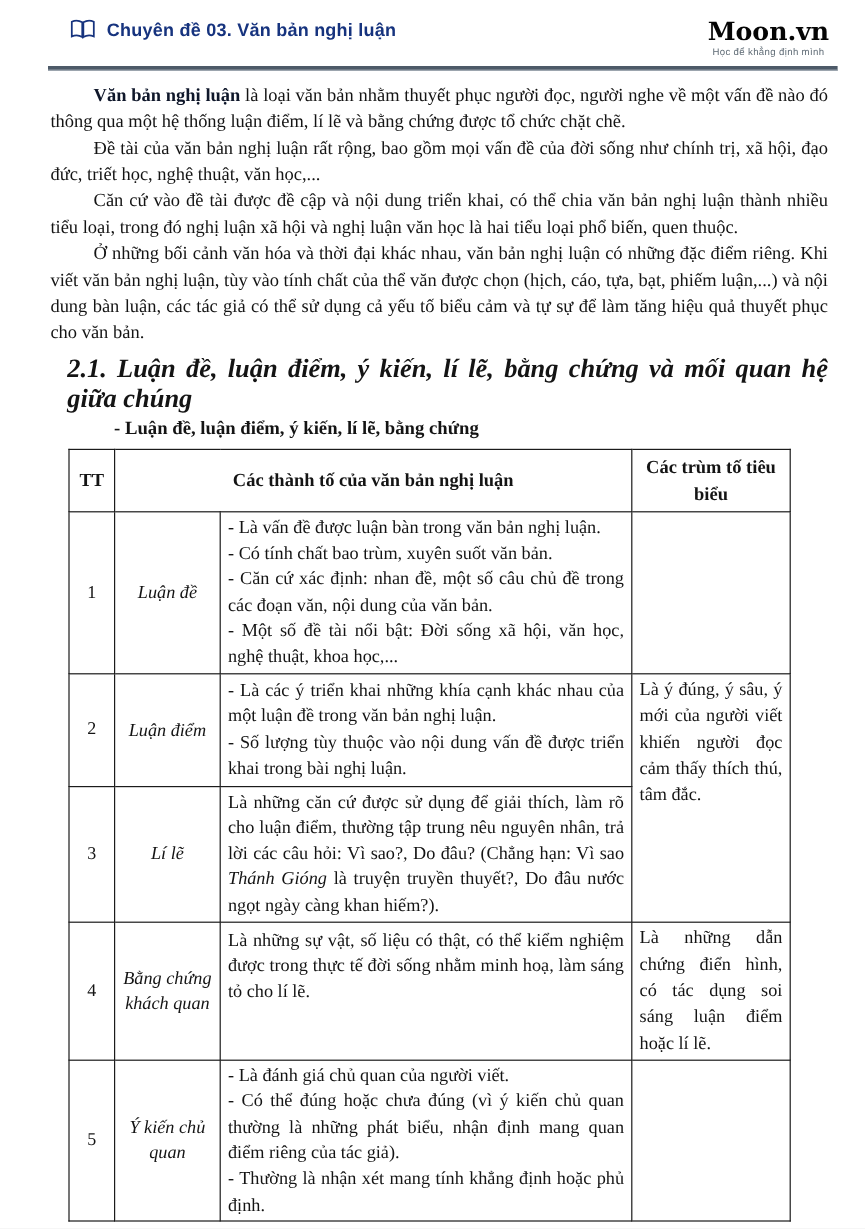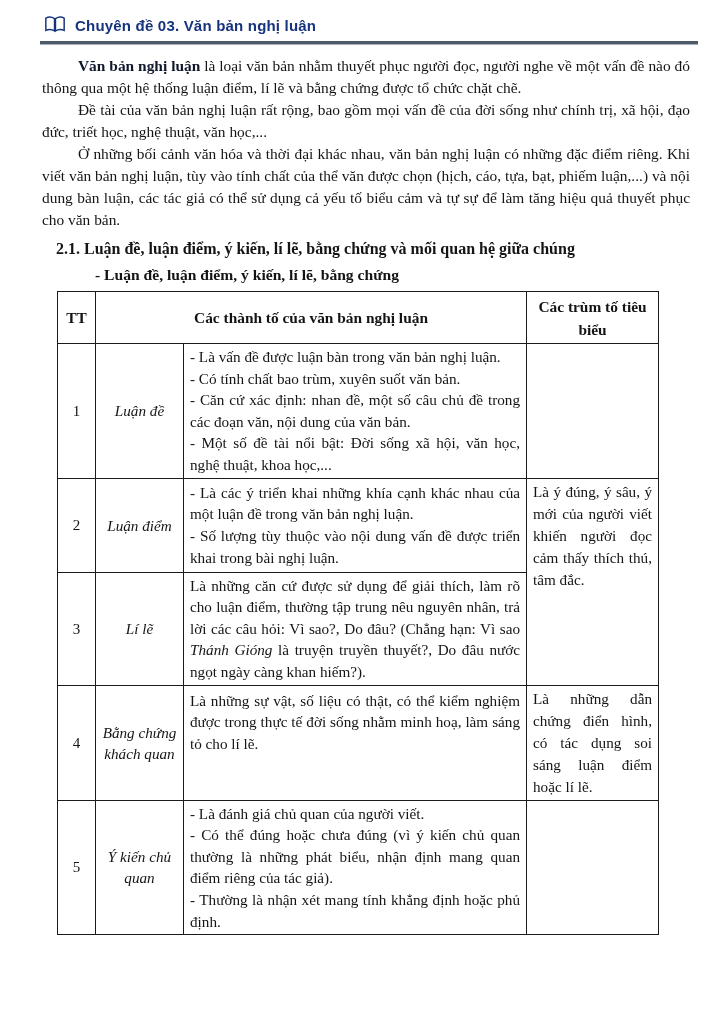--- a/index.html
+++ b/index.html
@@ -2,39 +2,39 @@
 <html><head>
 <meta charset="utf-8">
 <style>
   html,body { margin:0; padding:0; background:#e8e8e8; }
   .page {
     width:721px; height:1024px; background:#ffffff; margin:0 auto;
     position:relative; box-sizing:border-box; overflow:hidden;
     font-family:"Liberation Serif","DejaVu Serif",serif; color:#141414;
   }
   
-  .hdr { display:flex; justify-content:space-between; align-items:flex-start; padding:15px 22px 0 44px; }
+  .hdr { display:flex; justify-content:space-between; align-items:flex-start; padding:15px 22px 0 58px; }
   .hdr-left { display:flex; align-items:center; gap:9px; }
   .book-ic { width:22px; height:17px; display:block; }
   .chapter {
     font-family:"Liberation Sans","DejaVu Sans",sans-serif; font-weight:bold;
     font-size:15px; color:#16337e; letter-spacing:0.2px; padding-top:2px;
   }
   .logo-block { text-align:center; padding-right:8px; }
   .logo { font-family:"DejaVu Serif","Liberation Serif",serif; font-weight:bold; font-size:21px; line-height:1; color:#050505; }
   .tagline { font-family:"Liberation Sans","DejaVu Sans",sans-serif; font-size:8px; color:#5e6a74; margin-top:3px; letter-spacing:0.3px; }
   .rule { height:3px; background:#4d5a68; border-bottom:1px solid #a7b0b8; margin:7px 23px 0 40px; }
 
   
   .body-text { padding:10px 31px 0 42px; font-size:15.4px; line-height:22px; text-align:justify; }
   p.para { margin:0; text-indent:36px; }
   .lead { font-weight:bold; color:#0f172a; }
 
   .h2  { font-size:16.6px; font-weight:bold; margin:9px 0 0 14px; line-height:24px; }
-  .h21 { font-size:16px; font-weight:bold; margin:5px 0 0 14px; line-height:25px; }
+  .h21 { font-size:22px; font-weight:bold; font-style:italic; margin:5px 0 0 14px; line-height:25px; }
   .hsub{ font-size:15.6px; font-weight:bold; margin:3px 0 0 53px; line-height:21px; }
 
   
   table.tbl { border-collapse:collapse; table-layout:fixed; width:601px; margin:6px 0 0 15px; font-size:15.2px; }
   .tbl td, .tbl th { border:1.5px solid #1b1b1b; padding:2px 6px; box-sizing:border-box; }
   .tbl th { font-size:15.4px; font-weight:bold; text-align:center; vertical-align:middle; line-height:23px; }
   .c-tt   { text-align:center; vertical-align:middle; font-size:15px; }
   .c-name { text-align:center; vertical-align:middle; font-weight:normal; font-style:italic; line-height:21px; }
   .c-desc { text-align:justify; vertical-align:middle; line-height:21.6px; }
   .c-desc .bl { margin:0; }
@@ -53,26 +53,31 @@
 <div class="page">
 
   <div class="hdr">
     <div class="hdr-left">
       <svg class="book-ic" viewBox="0 0 24 18">
         <path d="M2 2 C5 0.5 9 1 11.5 2.6 L11.5 16 C9 14.4 5 14 2 15.4 Z" fill="none" stroke="#16337e" stroke-width="1.6"></path>
         <path d="M22 2 C19 0.5 15 1 12.5 2.6 L12.5 16 C15 14.4 19 14 22 15.4 Z" fill="none" stroke="#16337e" stroke-width="1.6"></path>
       </svg>
       <span class="chapter">Chuyên đề 03. Văn bản nghị luận</span>
     </div>
+    <div class="logo-block">
+      <div class="logo">Moon.vn</div>
+      <div class="tagline">Học để khẳng định mình</div>
+    </div>
   </div>
   <div class="rule"></div>
 
   <div class="body-text">
     <p class="para"><span class="lead">Văn bản nghị luận</span><span> là loại văn bản nhằm thuyết phục người đọc, người nghe về một vấn đề nào đó thông qua một hệ thống luận điểm, lí lẽ và bằng chứng được tổ chức chặt chẽ.</span></p>
     <p class="para">Đề tài của văn bản nghị luận rất rộng, bao gồm mọi vấn đề của đời sống như chính trị, xã hội, đạo đức, triết học, nghệ thuật, văn học,...</p>
+    <p class="para">Căn cứ vào đề tài được đề cập và nội dung triển khai, có thể chia văn bản nghị luận thành nhiều tiểu loại, trong đó nghị luận xã hội và nghị luận văn học là hai tiểu loại phổ biến, quen thuộc.</p>
     <p class="para">Ở những bối cảnh văn hóa và thời đại khác nhau, văn bản nghị luận có những đặc điểm riêng. Khi viết văn bản nghị luận, tùy vào tính chất của thể văn được chọn (hịch, cáo, tựa, bạt, phiếm luận,...) và nội dung bàn luận, các tác giả có thể sử dụng cả yếu tố biểu cảm và tự sự để làm tăng hiệu quả thuyết phục cho văn bản.</p>
 
     <div class="h21">2.1. Luận đề, luận điểm, ý kiến, lí lẽ, bằng chứng và mối quan hệ giữa chúng</div>
     <div class="hsub">- Luận đề, luận điểm, ý kiến, lí lẽ, bằng chứng</div>
 
     <table class="tbl">
       <colgroup>
         <col style="width:38px">
           <col style="width:88px">
           <col style="width:343px">

